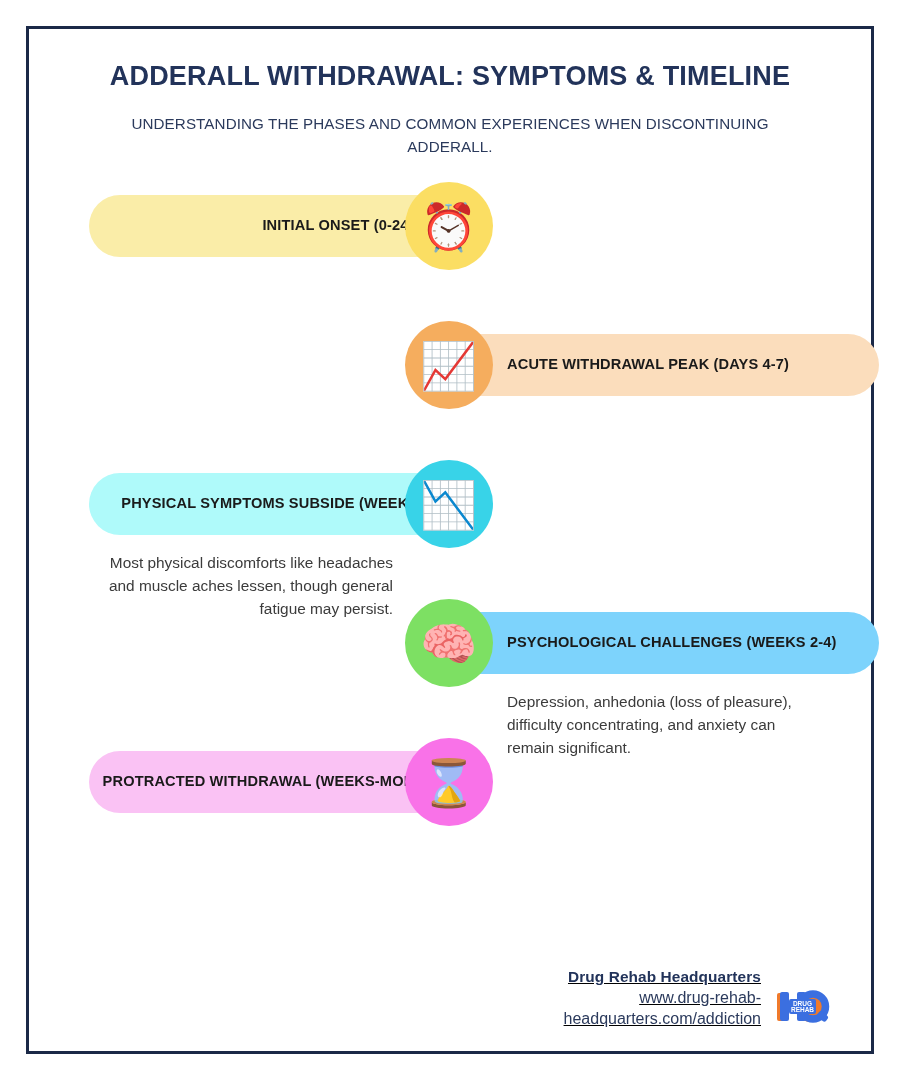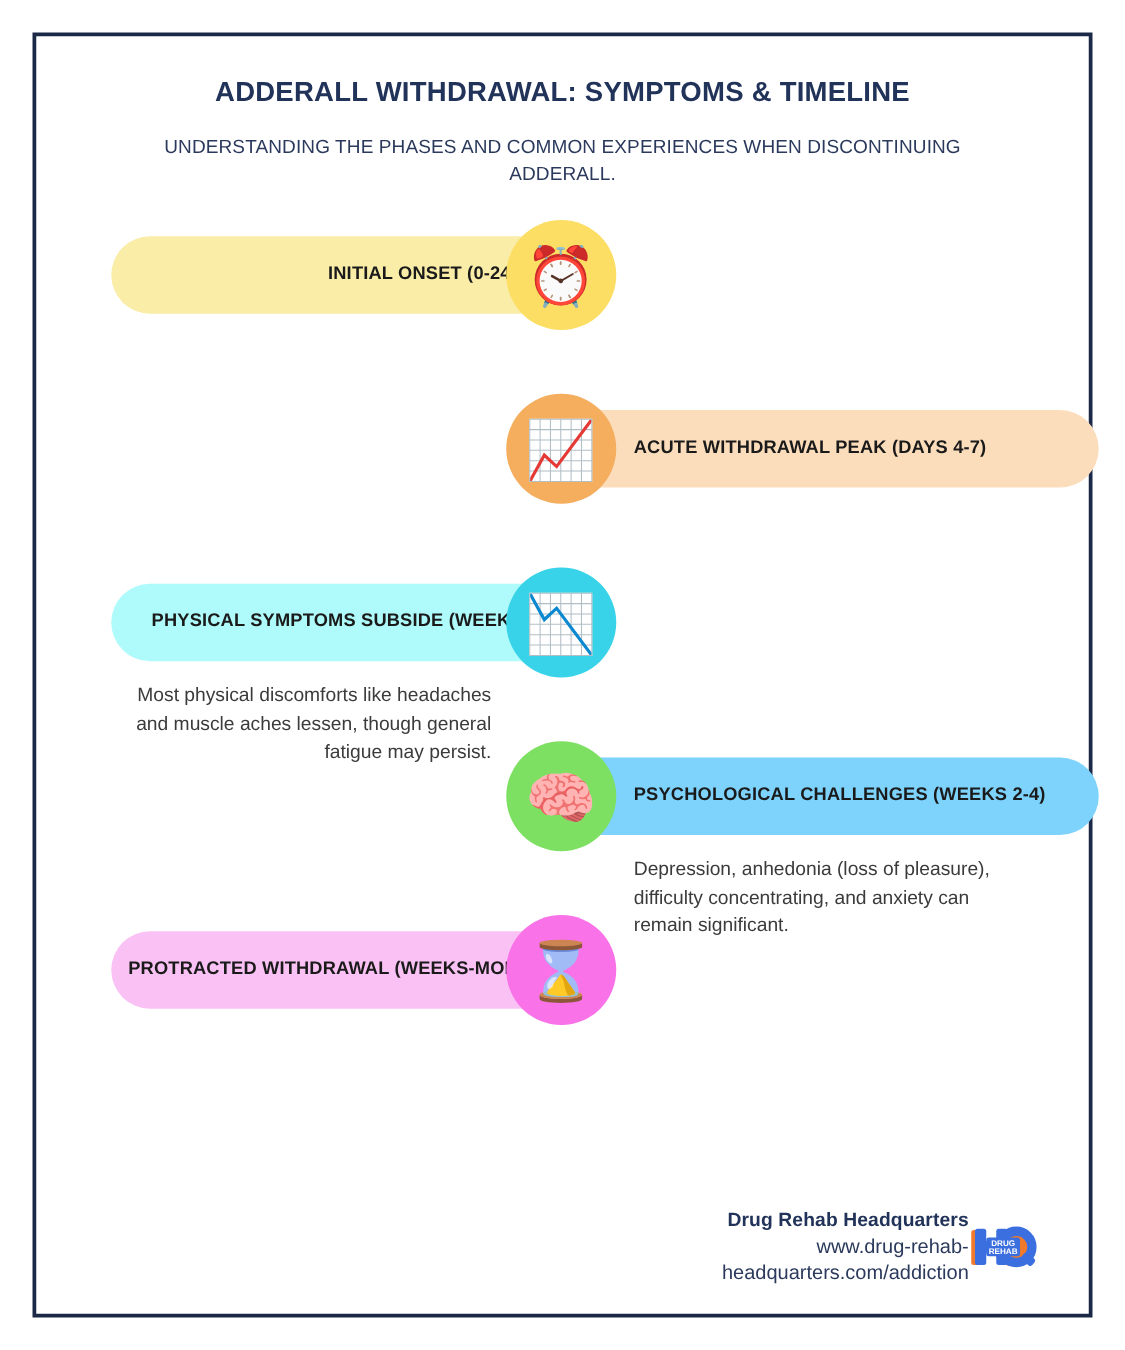--- a/index.html
+++ b/index.html
@@ -43,21 +43,21 @@
     box-sizing: border-box;
     padding: 0;
   }
 
   
   .header {
     padding: 31px 40px 0 40px;
     text-align: center;
   }
   .title {
-    font-size: 22px;
+    font-size: 27px;
     font-weight: bold;
     letter-spacing: 0.2px;
     color: #22335a;
     line-height: 1.25;
     margin: 0;
   }
   .subtitle {
     margin: 19px auto 0 auto;
     max-width: 720px;
     font-size: 15.2px;
@@ -159,23 +159,24 @@
     width: 300px;
     text-align: left;
   }
 
   
   .footer {
     position: absolute;
     right: 40px;
     bottom: 22px;
     display: flex;
-    align-items: center;
+    align-items: flex-end;
     justify-content: flex-end;
-    gap: 0;
+    gap: 14px;
+    text-decoration: underline;
   }
   .footer-text {
     text-align: right;
   }
   .brand-name {
     font-size: 15.4px;
     font-weight: bold;
     color: #22335a;
     line-height: 1.35;
     letter-spacing: 0.1px;

